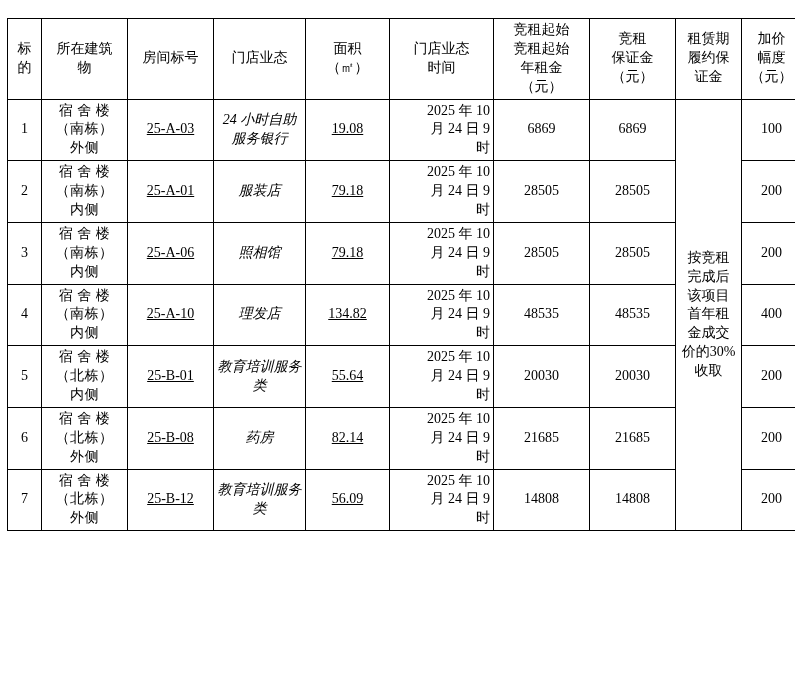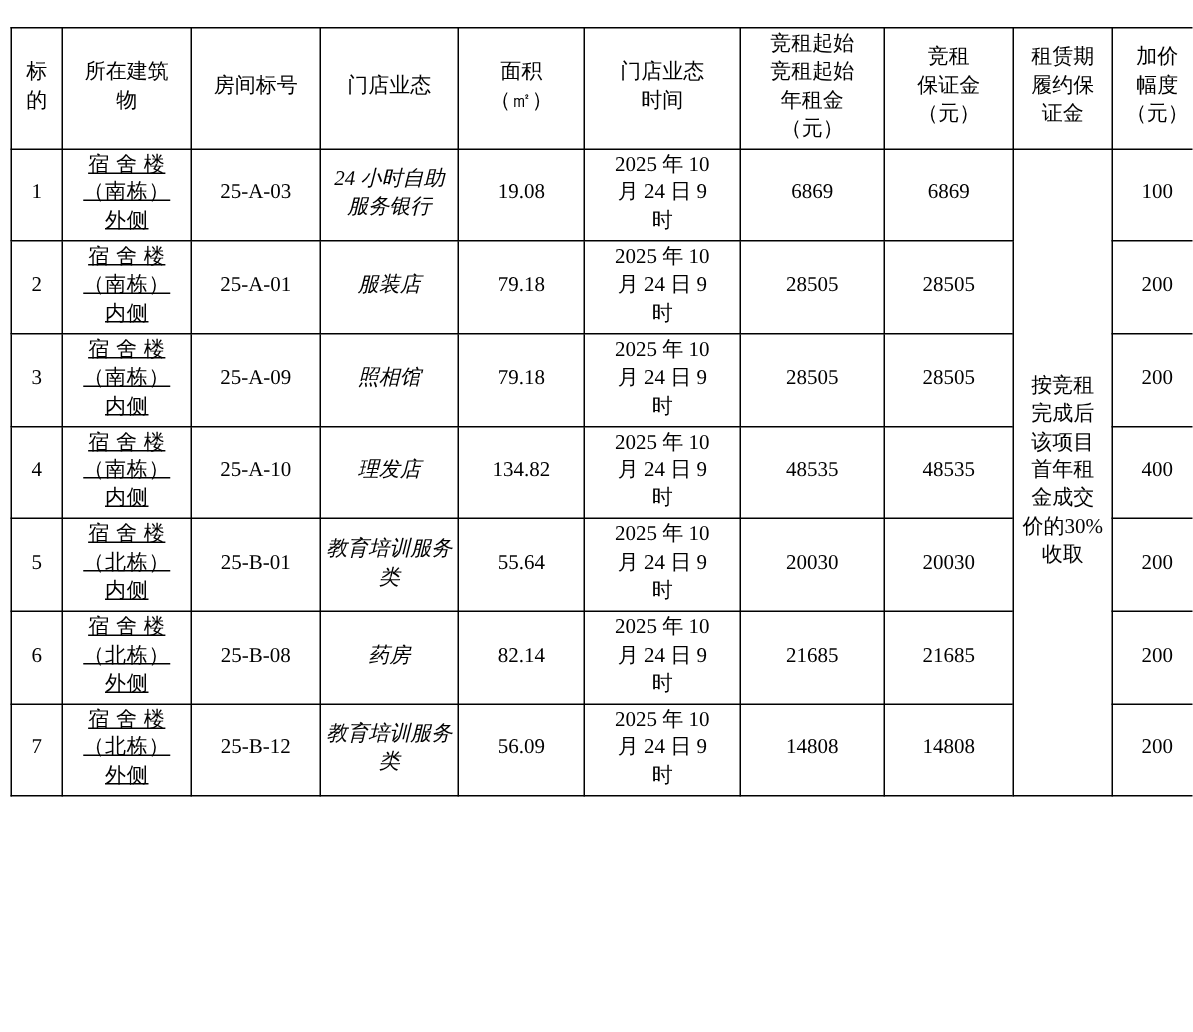--- a/index.html
+++ b/index.html
@@ -53,34 +53,34 @@
   col.c-rent  { width: 96px; }
   col.c-dep   { width: 86px; }
   col.c-guar  { width: 66px; }
   col.c-inc   { width: 60px; }
 
   td.cell-id { font-size: 13px; }
   td.cell-building {
     font-size: 14px;
     letter-spacing: 0.5px;
   }
-  td.cell-building .bline { display: block; white-space: nowrap; text-decoration: underline; }
-  td.cell-room { font-size: 13.5px; }
+  td.cell-building .bline { display: block; white-space: nowrap; }
+  td.cell-room { font-size: 13.5px; text-decoration: underline; }
   td.cell-biz {
     text-align: left;
     padding-left: 8px;
     font-size: 14px;
     font-style: italic;
   }
-  td.cell-area { font-size: 14px; }
+  td.cell-area { font-size: 14px; text-decoration: underline; }
   td.cell-start {
     font-size: 14px;
     line-height: 1.35;
   }
-  td.cell-start .sline { display: block; }
+  td.cell-start .sline { display: block; text-align: right; }
   td.cell-rent, td.cell-deposit { font-size: 14px; }
   td.cell-increment { font-size: 14px; }
   td.cell-guarantee {
     font-weight: bold;
     font-size: 14px;
     line-height: 1.7;
     margin-left: 23px;
   }
   td.cell-guarantee .gline { display: block; white-space: nowrap; }
   th .hline { display: block; }
@@ -201,21 +201,21 @@
         <td class="cell-increment">200</td>
       </tr>
 
       <tr>
         <td class="cell-id">3</td>
         <td class="cell-building">
           <span class="bline">宿 舍 楼</span>
           <span class="bline">（南栋）</span>
           <span class="bline">内侧</span>
         </td>
-        <td class="cell-room">25-A-09</td>
+        <td class="cell-room">25-A-06</td>
         <td class="cell-biz">照相馆</td>
         <td class="cell-area">79.18</td>
         <td class="cell-start">
           <span class="sline">2025 年 10</span>
           <span class="sline">月 24 日 9</span>
           <span class="sline">时</span>
         </td>
         <td class="cell-rent">28505</td>
         <td class="cell-deposit">28505</td>
         <td class="cell-increment">200</td>

